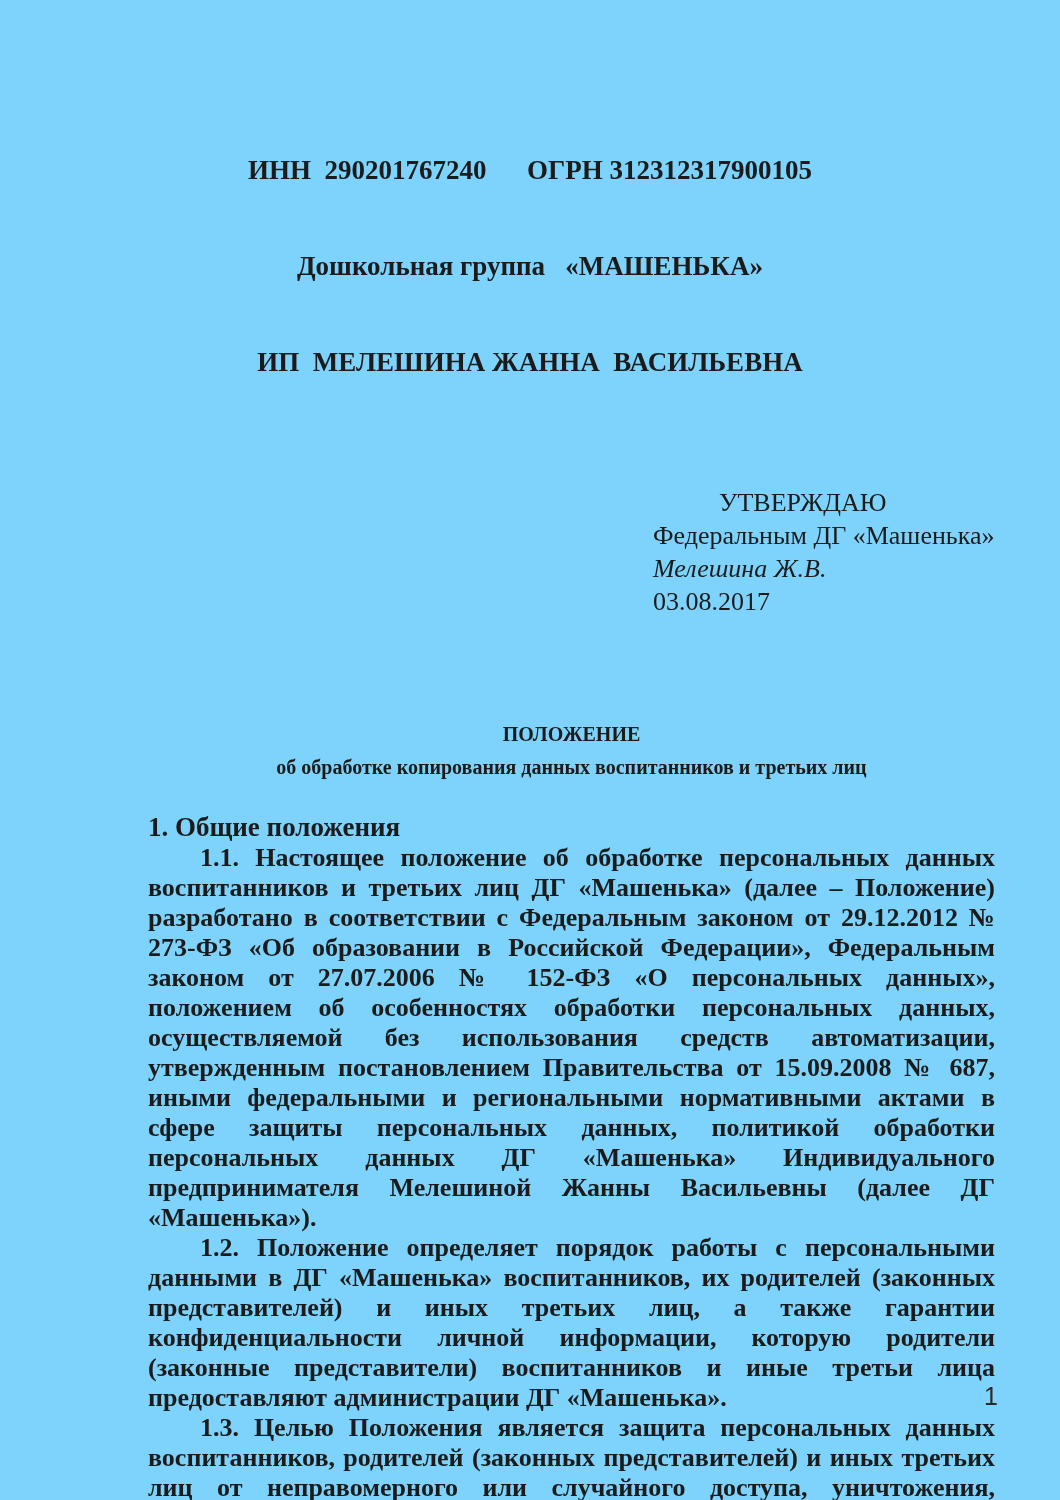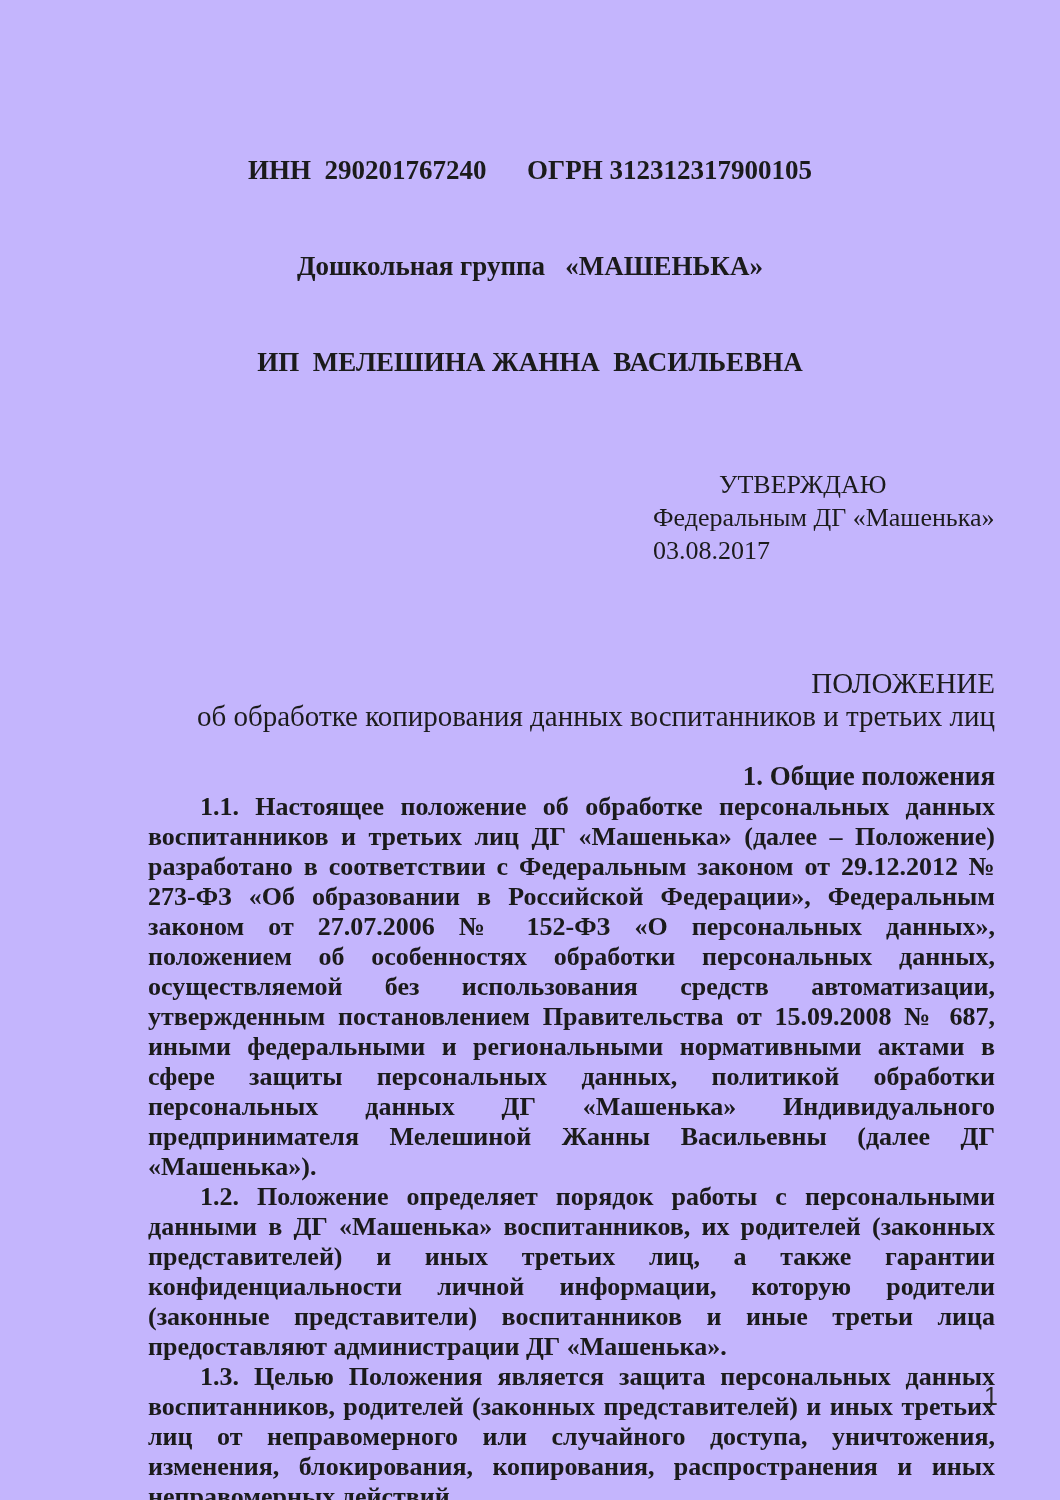--- a/index.html
+++ b/index.html
@@ -5,59 +5,59 @@
   html, body {
     margin: 0;
     padding: 0;
     background: #ffffff;
   }
   .page {
     position: relative;
     width: 1060px;
     height: 1500px;
     margin: 0 auto;
-    background: #c4b5fd;
+    background: #7dd3fc;
     color: #1b1b1b;
     font-family: "Liberation Serif", "DejaVu Serif", serif;
     overflow: hidden;
   }
   .doc-header {
     padding-top: 90px;
     text-align: center;
     font-weight: bold;
     font-size: 27px;
     line-height: 32px;
     white-space: pre-wrap;
   }
   .column {
     padding-left: 148px;
     padding-right: 65px;
   }
   .approval {
-    margin-top: 26px;
+    margin-top: 44px;
     margin-left: 505px;
     font-size: 26px;
     line-height: 33px;
   }
   .approval .approve-word {
     padding-left: 66px;
   }
   .approval .italic {
     font-style: italic;
   }
   .title-block {
     margin-top: 100px;
-    text-align: right;
-    font-weight: normal;
-    font-size: 29px;
+    text-align: center;
+    font-weight: bold;
+    font-size: 20px;
     line-height: 33px;
   }
   .section-heading {
     margin-top: 28px;
-    text-align: right;
+    text-align: left;
     font-weight: bold;
     font-size: 27px;
     line-height: 31px;
   }
   .para {
     margin: 0;
     font-size: 26px;
     line-height: 30px;
     text-align: justify;
     text-indent: 52px;
@@ -81,20 +81,21 @@
     <div>ИНН  290201767240      ОГРН 312312317900105</div>
     <div>Дошкольная группа   «МАШЕНЬКА»</div>
     <div>ИП  МЕЛЕШИНА ЖАННА  ВАСИЛЬЕВНА</div>
   </div>
 
   <div class="column">
 
     <div class="approval">
       <div class="approve-word">УТВЕРЖДАЮ</div>
       <div>Федеральным ДГ «Машенька»</div>
+      <div class="italic">Мелешина Ж.В.</div>
       <div>03.08.2017</div>
     </div>
 
     <div class="title-block">
       <div>ПОЛОЖЕНИЕ</div>
       <div>об обработке копирования данных воспитанников и третьих лиц</div>
     </div>
 
     <div>
       <div class="section-heading">1. Общие положения</div>

